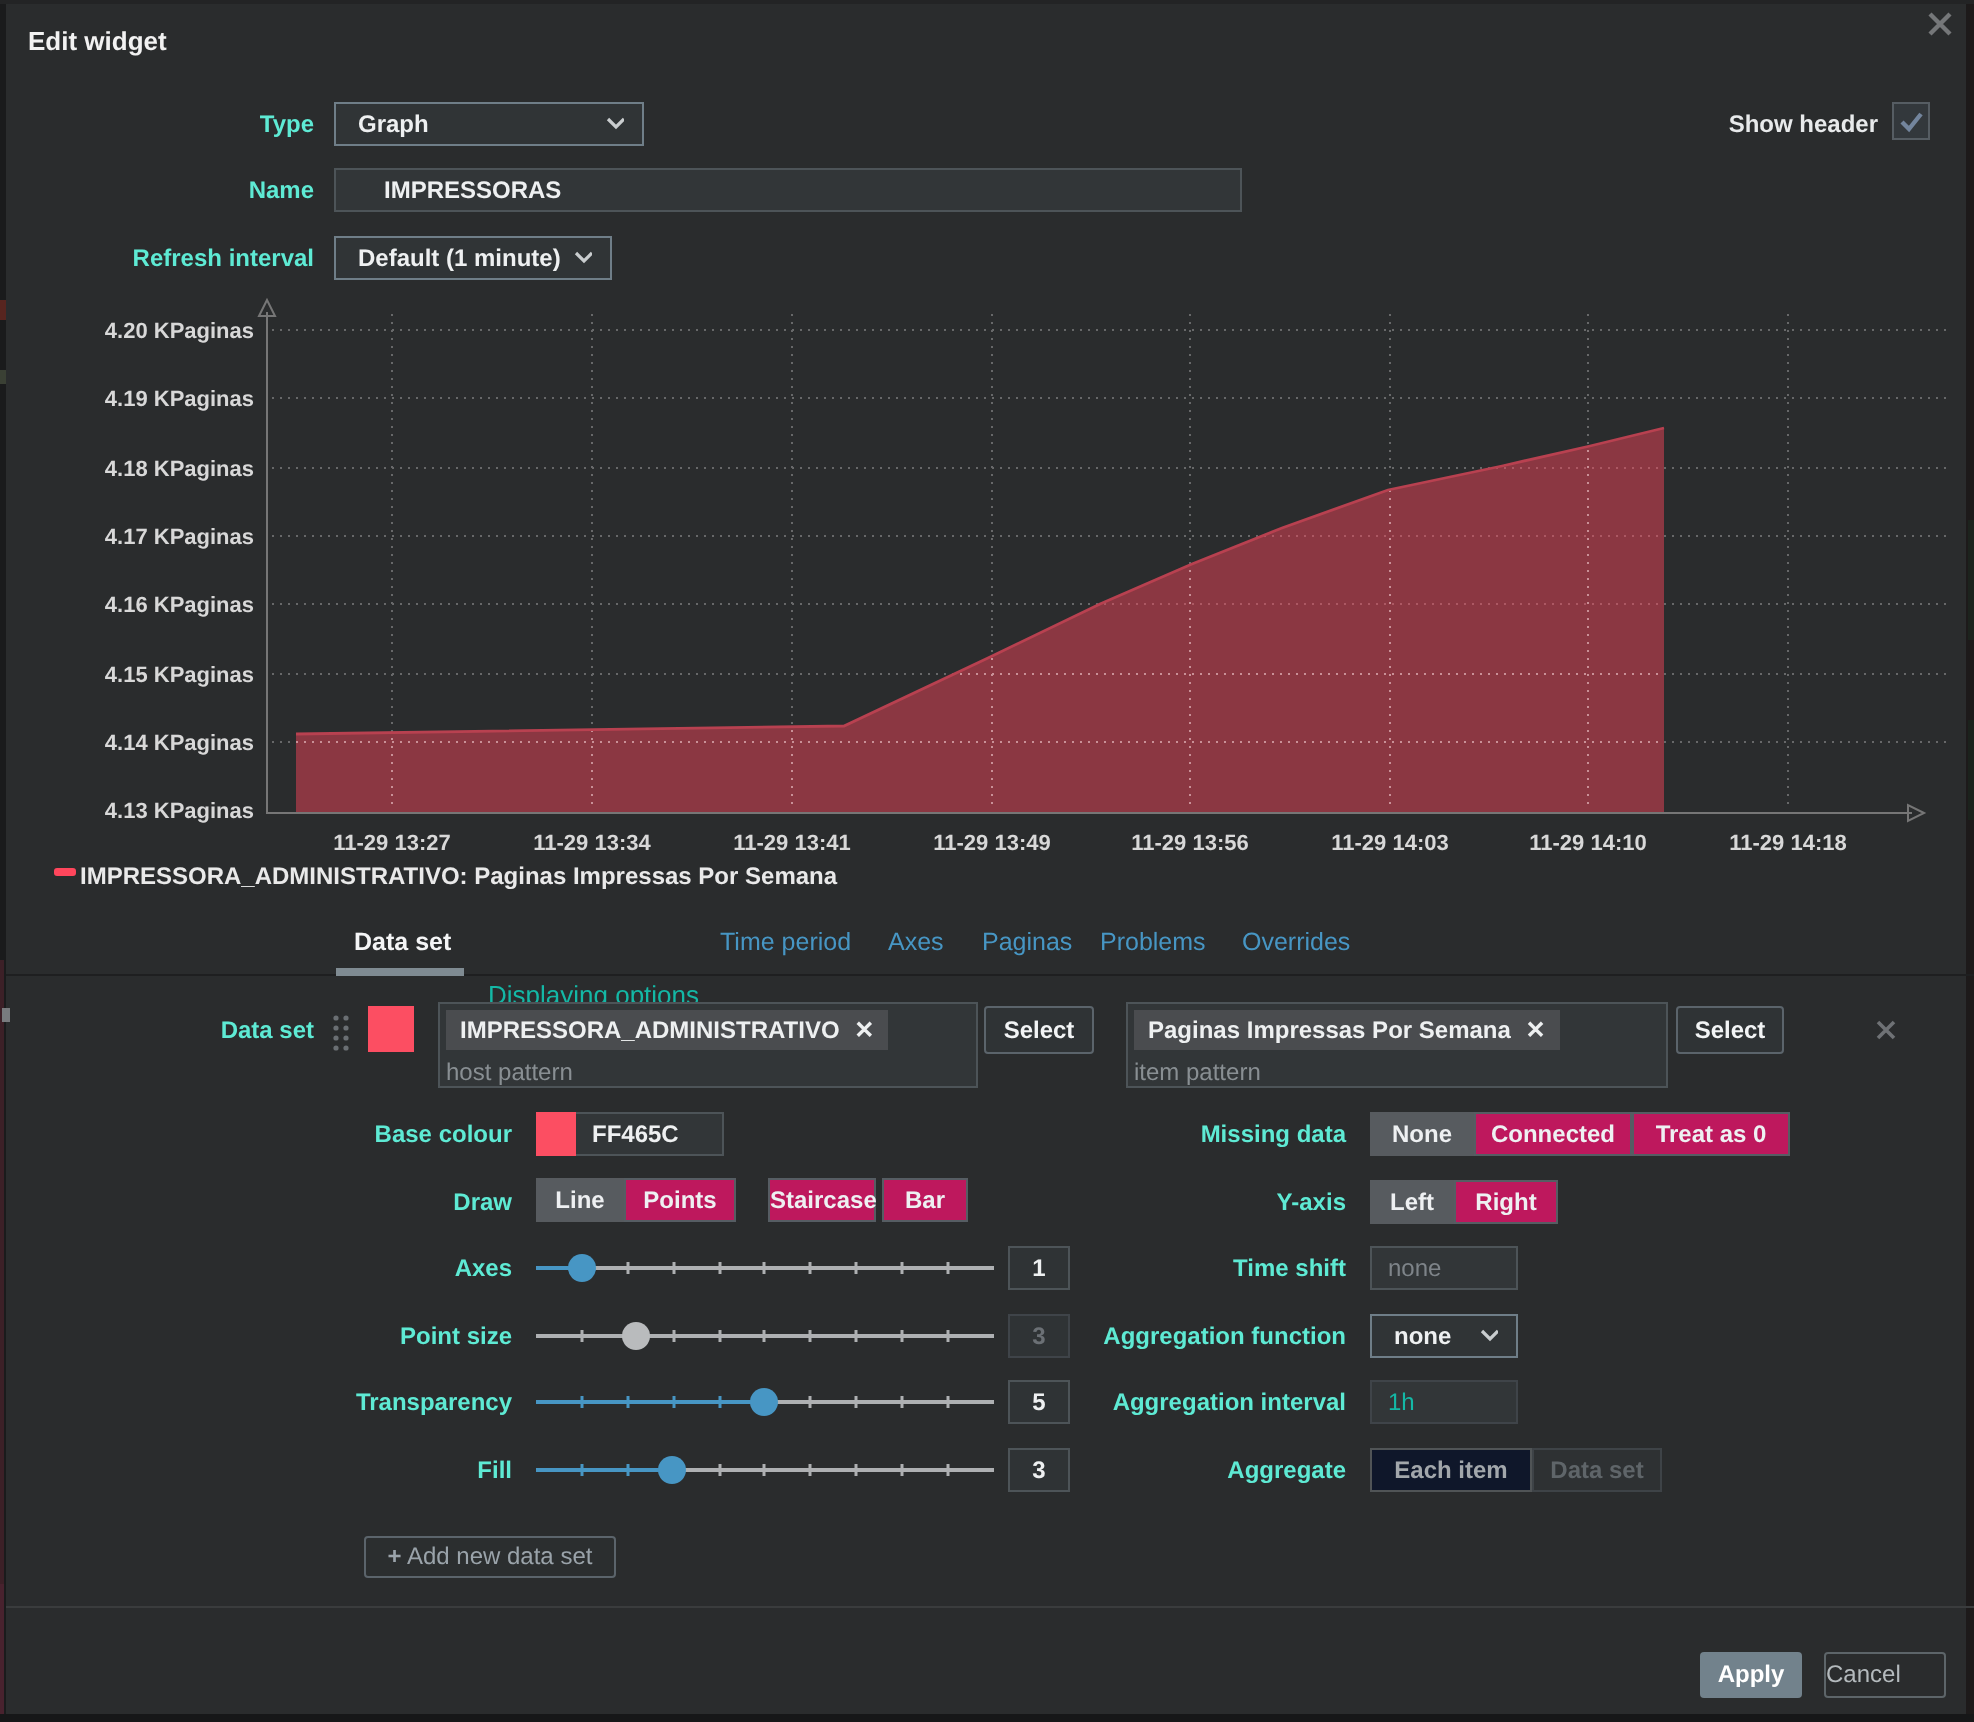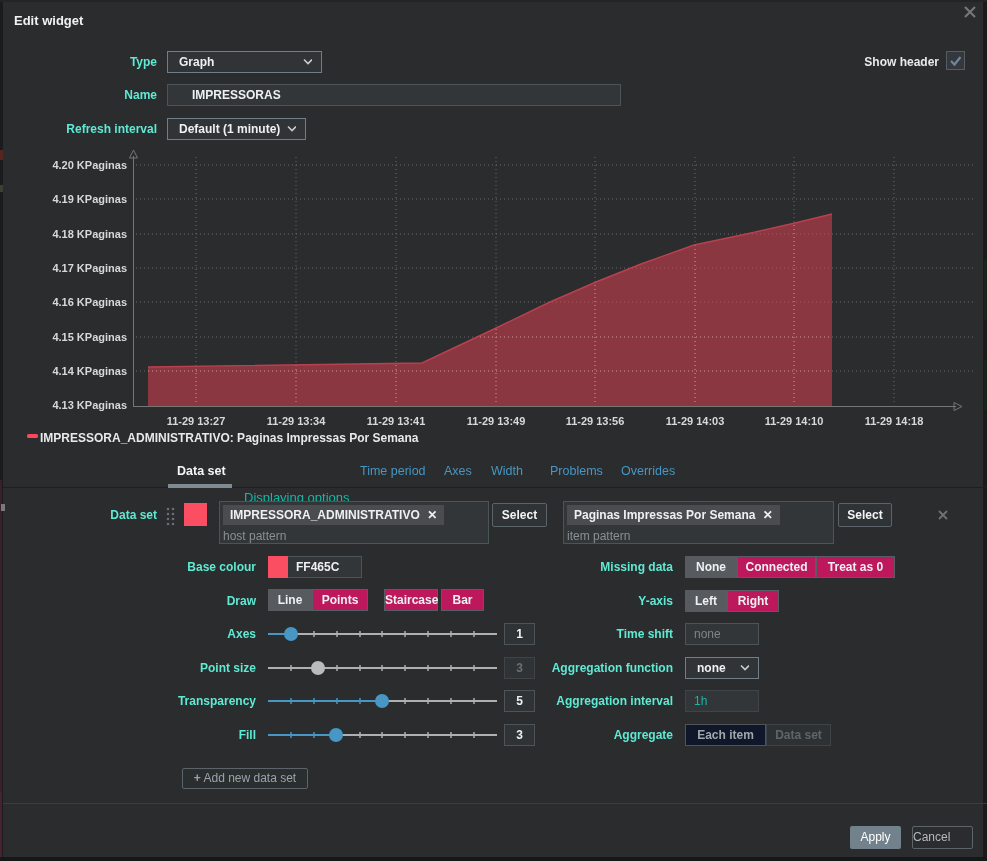--- a/index.html
+++ b/index.html
@@ -124,21 +124,21 @@
   <rect x="27" y="289" width="11" height="4" rx="1.5" fill="#ff465c"></rect>
   <text x="40" y="297" font-family="Liberation Sans,sans-serif" font-size="12" font-weight="bold" fill="#e9e9e9">IMPRESSORA_ADMINISTRATIVO: Paginas Impressas Por Semana</text>
 </svg>
 
 <div class="ab" style="left:3px;top:455px;width:984px;height:33px;border-bottom:1px solid #1e1f20"></div>
 <div class="ab" style="left:177px;top:464px;font-size:12.5px;font-weight:bold;color:#f4f5f6">Data set</div>
 <div class="ab" style="left:168px;top:484px;width:64px;height:4px;background:#7f8b92"></div>
 <div class="ab" style="left:244px;top:490px;font-size:13px;color:#14b8a6">Displaying options</div>
 <div class="ab" style="left:360px;top:464px;font-size:12.5px;color:#4796c4">Time period</div>
 <div class="ab" style="left:444px;top:464px;font-size:12.5px;color:#4796c4">Axes</div>
-<div class="ab" style="left:491px;top:464px;font-size:12.5px;color:#4796c4">Width</div>
+<div class="ab" style="left:491px;top:464px;font-size:12.5px;color:#4796c4">Paginas</div>
 <div class="ab" style="left:550px;top:464px;font-size:12.5px;color:#4796c4">Problems</div>
 <div class="ab" style="left:621px;top:464px;font-size:12.5px;color:#4796c4">Overrides</div>
 
 <div class="lbl" style="left:0;top:504px;width:157px;font-weight:bold">Data set</div>
 <svg class="ab" style="left:165px;top:506px" width="10" height="20">
   <g fill="#6a6f73">
     <circle cx="3" cy="3" r="1.3"></circle>
       <circle cx="8" cy="3" r="1.3"></circle>
     <circle cx="3" cy="8" r="1.3"></circle>
       <circle cx="8" cy="8" r="1.3"></circle>
@@ -271,14 +271,14 @@
 <div class="lbl" style="left:400px;top:690px;width:273px">Aggregation interval</div>
 <div class="inp" style="left:685px;top:690px;width:74px;height:22px;color:#14b8a6;border-color:#3f4449;font-weight:normal">1h</div>
 
 <div class="lbl" style="left:400px;top:724px;width:273px;font-weight:bold">Aggregate</div>
 <div class="rb" style="left:685px;top:724px;width:81px;height:22px;background:#0f172a;border-color:#505456;color:#a2a7ab">Each item</div>
 <div class="rb" style="left:766px;top:724px;width:65px;height:22px;background:#2e3133;border-color:#3e4347;color:#5f6569">Data set</div>
 
 <div class="btn" style="left:182px;top:768px;width:126px;height:21px;line-height:19px;color:#9aa3aa;background:#2b2e2f;font-weight:normal"><span style="font-weight:bold">+</span> Add new data set</div>
 
 <div class="ab" style="left:3px;top:803px;width:984px;height:1px;background:#3a3c3d"></div>
-<div class="ab" style="left:850px;top:826px;width:51px;height:23px;background:#72828c;border-radius:2px;color:#fff;font-weight:normal;font-size:12px;text-align:center;line-height:23px">Apply</div>
+<div class="ab" style="left:850px;top:826px;width:51px;height:23px;background:#72828c;border-radius:2px;color:#fff;font-weight:bold;font-size:12px;text-align:center;line-height:23px">Apply</div>
 <div class="ab" style="left:912px;top:826px;width:61px;height:23px;background:transparent;border:1px solid #5d6569;border-radius:2px;color:#b4babd;font-size:12px;text-align:left;line-height:21px">Cancel</div>
 
 </body></html>

